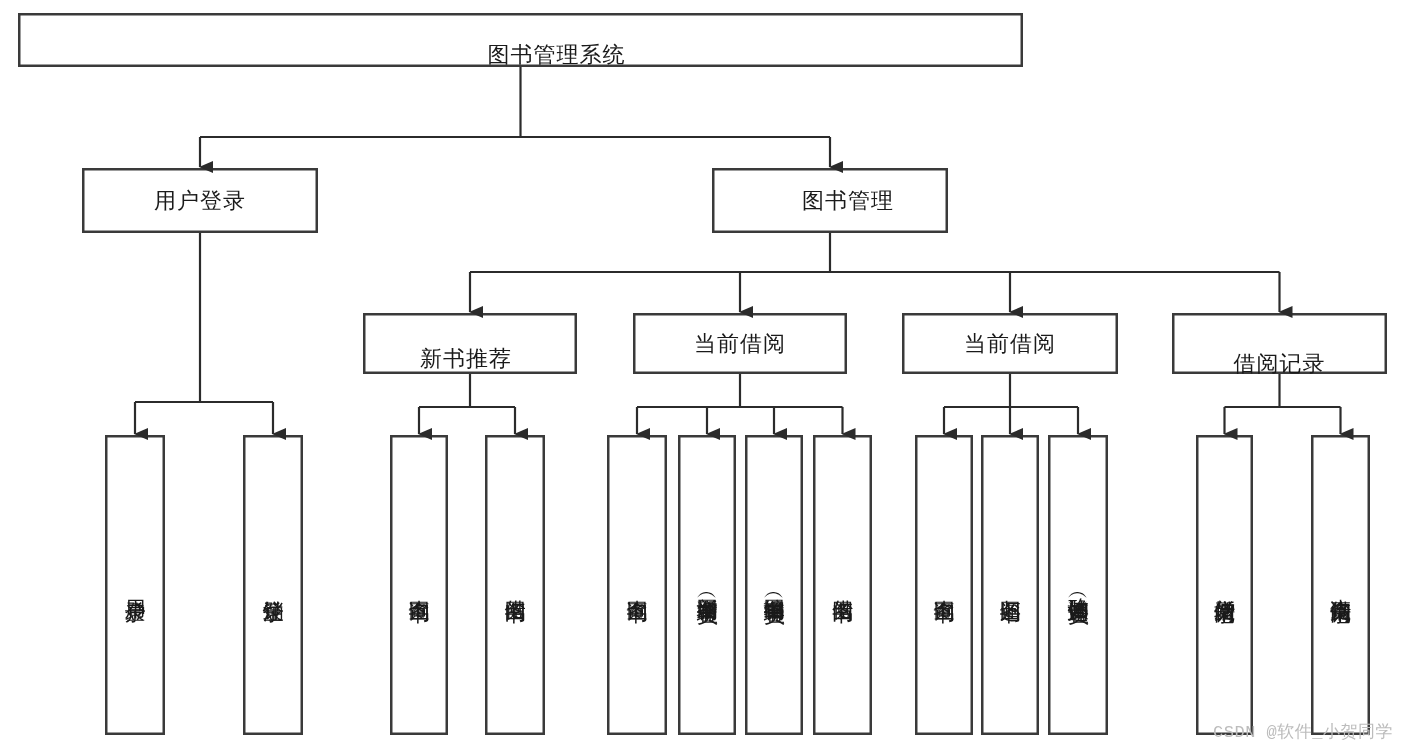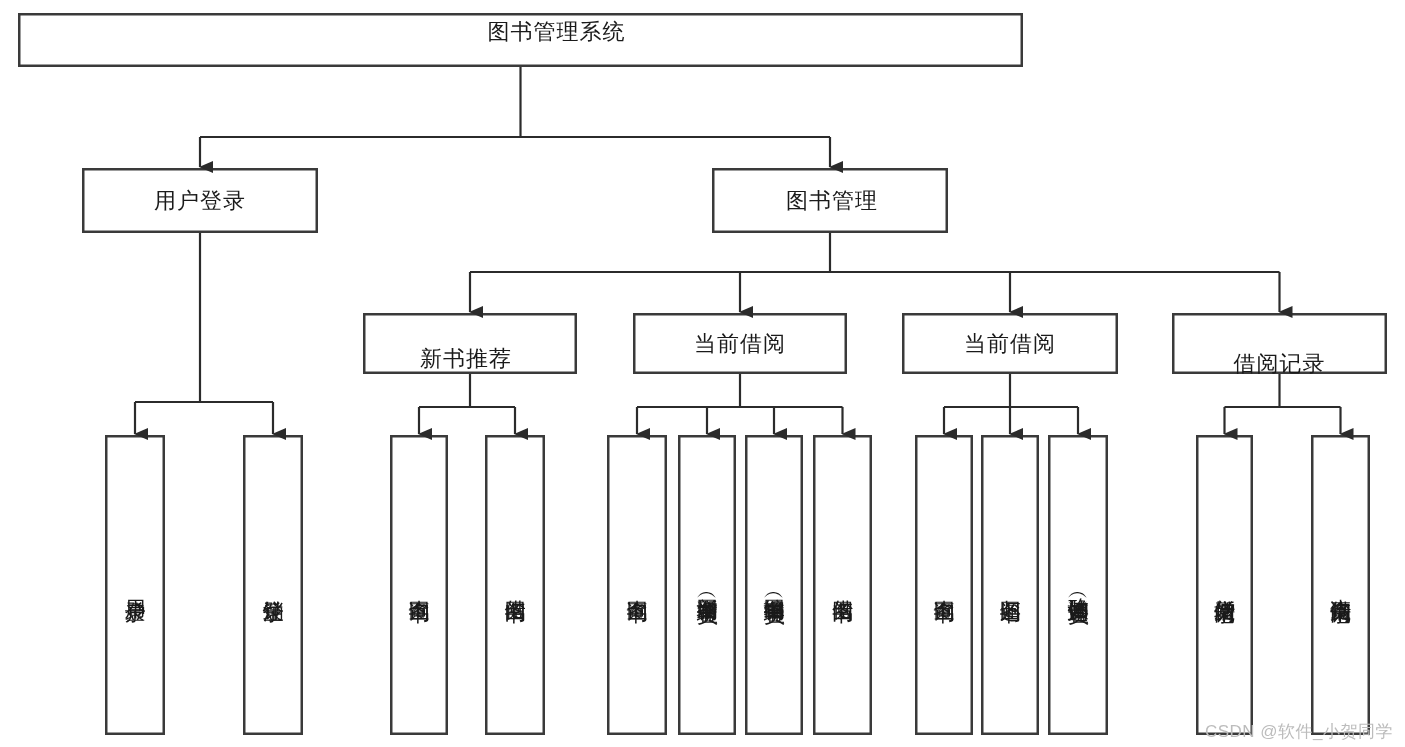--- a/index.html
+++ b/index.html
@@ -71,21 +71,21 @@
     font-family: "Liberation Sans", "DejaVu Sans", sans-serif;
     font-size: 22px;
     color: #1a1a1a;
     letter-spacing: 1px;
     white-space: nowrap;
   }
   #watermark {
     position: absolute;
     right: 12px;
     bottom: 4px;
-    font-family: Liberation Sans, sans-serif;
+    font-family: Liberation Mono, monospace;
     font-size: 17px;
     color: #bcbcbc;
     letter-spacing: 0.5px;
     white-space: nowrap;
     z-index: 5;
   }
 </style>
 </head>
 <body>
 
@@ -152,27 +152,27 @@
         <path d="M 1010 407 L 1010 434" class="edge-line" marker-end="url(#arrow)"></path>
         <path d="M 1078 407 L 1078 434" class="edge-line" marker-end="url(#arrow)"></path>
         <path d="M 1279.5 374 L 1279.5 407" class="edge-line"></path>
         <path d="M 1224.5 407 L 1340.5 407" class="edge-line"></path>
         <path d="M 1224.5 407 L 1224.5 434" class="edge-line" marker-end="url(#arrow)"></path>
         <path d="M 1340.5 407 L 1340.5 434" class="edge-line" marker-end="url(#arrow)"></path>
       </g>
   </svg>
 
   <div id="labels-layer">
-      <div class="hlabel-wrap" style="left: 18px; top: 5px; width: 1077px; height: 54px;">
+      <div class="hlabel-wrap" style="left: 18px; top: 28px; width: 1077px; height: 54px;">
         <span class="htext">图书管理系统</span>
       </div>
       <div class="hlabel-wrap" style="left: 82px; top: 168px; width: 236px; height: 65px;">
         <span class="htext">用户登录</span>
       </div>
-      <div class="hlabel-wrap" style="left: 712px; top: 168px; width: 240px; height: 65px; text-align: right;">
+      <div class="hlabel-wrap" style="left: 728px; top: 168px; width: 240px; height: 65px; text-align: right;">
         <span class="htext">图书管理</span>
       </div>
       <div class="hlabel-wrap" style="left: 359px; top: 313px; width: 214px; height: 61px; align-items: flex-end;">
         <span class="htext">新书推荐</span>
       </div>
       <div class="hlabel-wrap" style="left: 633px; top: 313px; width: 214px; height: 61px;">
         <span class="htext">当前借阅</span>
       </div>
       <div class="hlabel-wrap" style="left: 902px; top: 313px; width: 216px; height: 61px;">
         <span class="htext">当前借阅</span>

